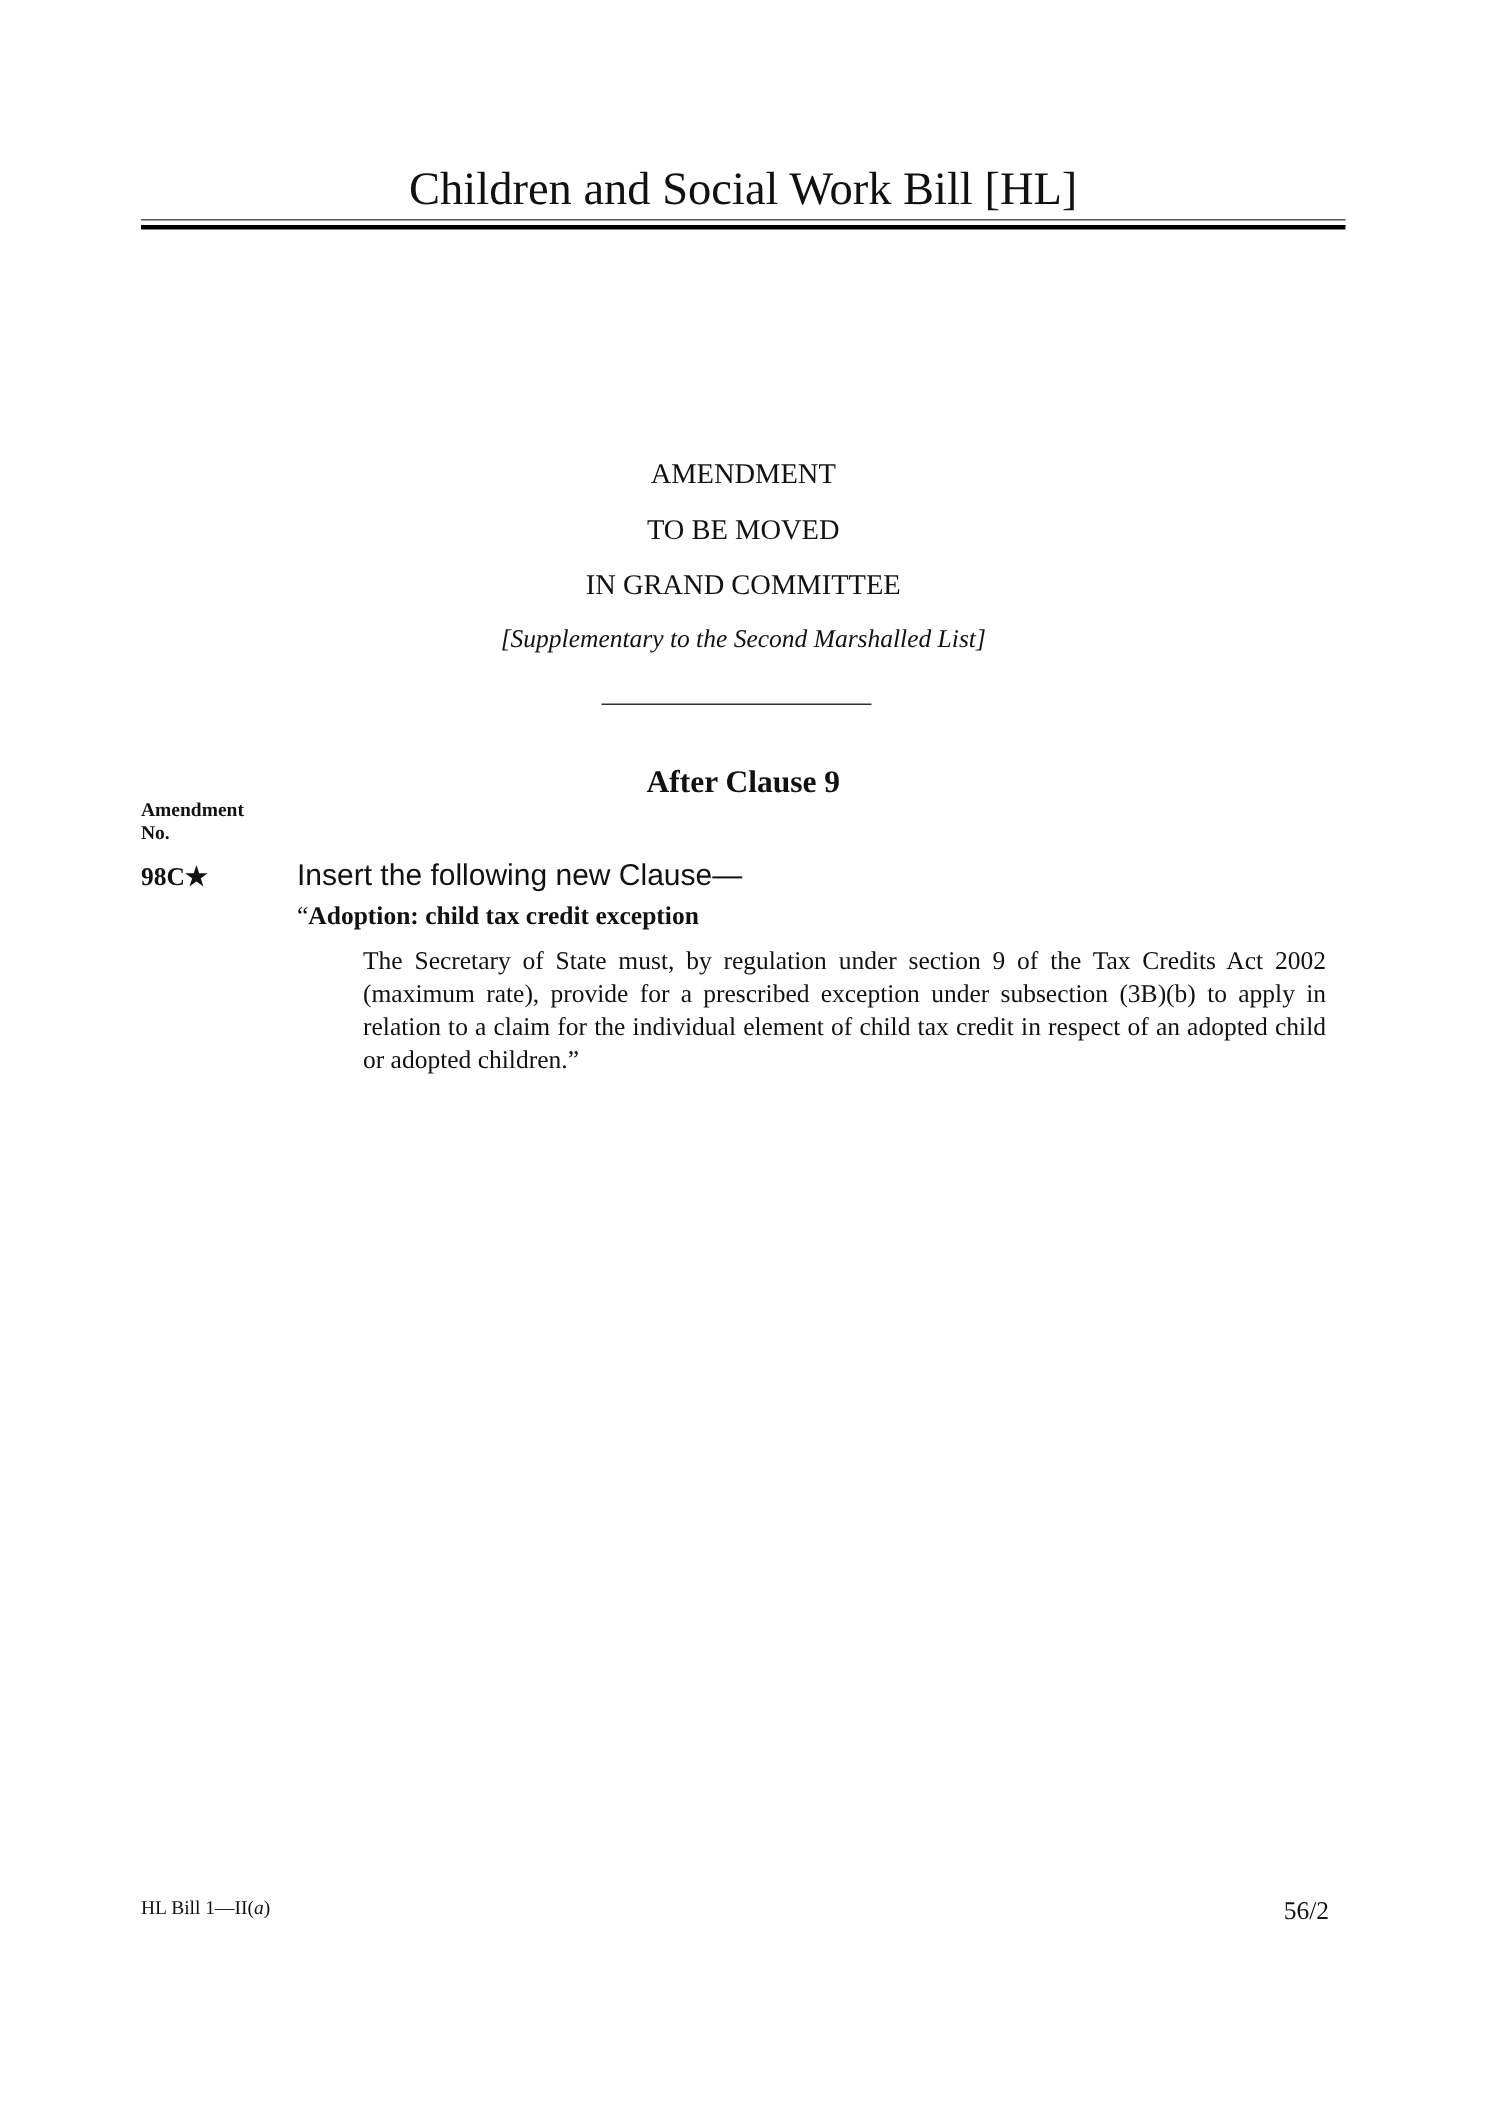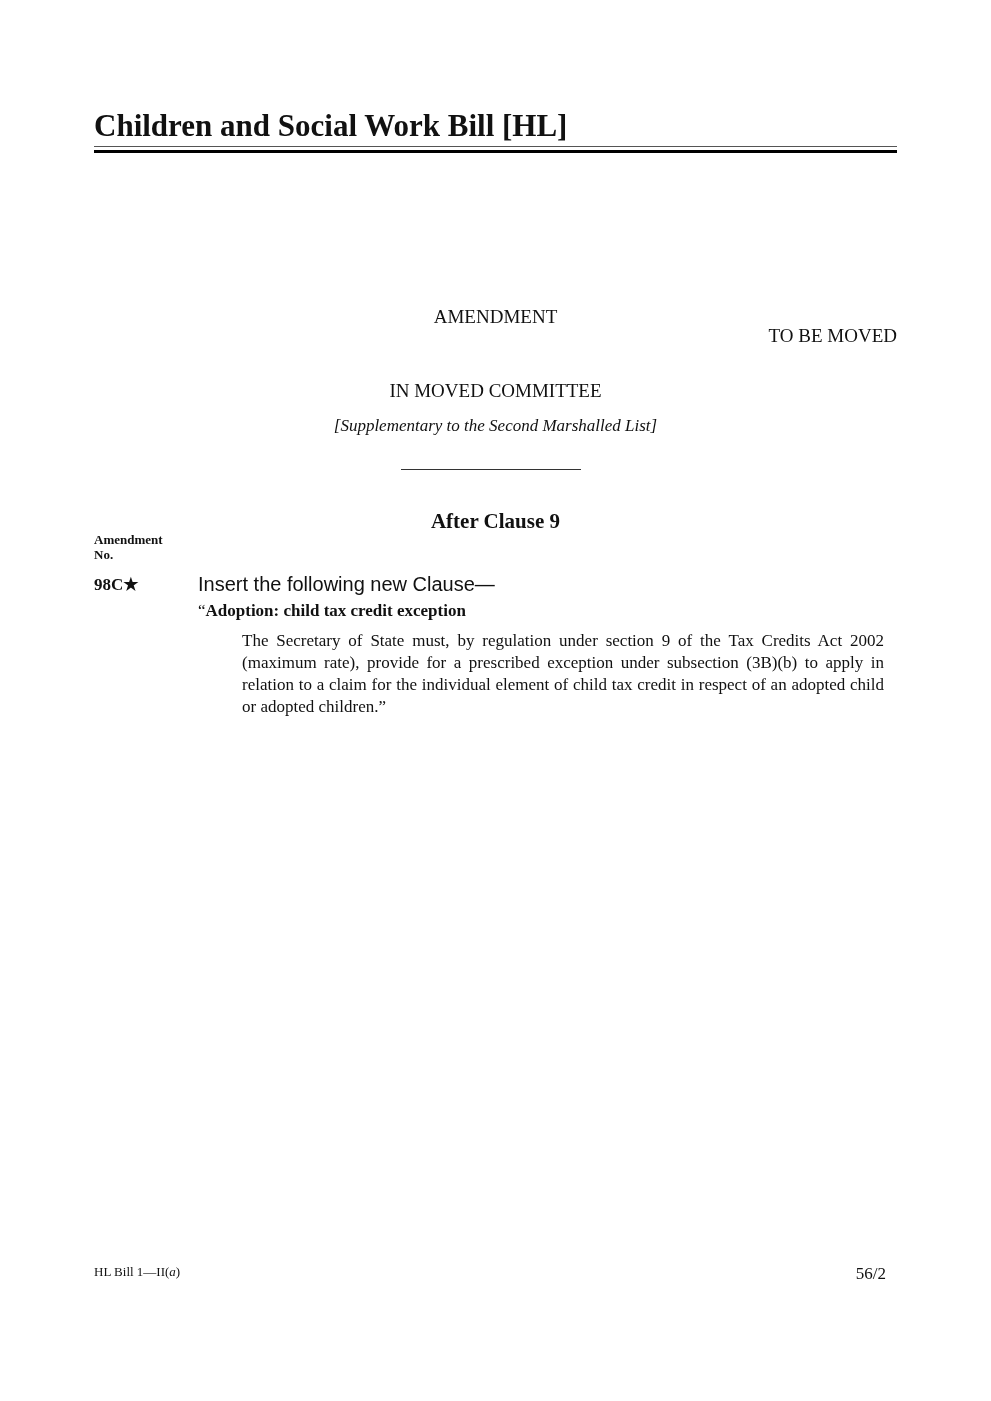--- a/index.html
+++ b/index.html
@@ -1,26 +1,26 @@
 <!DOCTYPE html>
 <html><head>
 <meta charset="utf-8">
 <style>
   html, body { margin: 0; padding: 0; background: #ffffff; }
   body { width: 991px; height: 1401px; position: relative; overflow: hidden;
          font-family: "DejaVu Serif", "Liberation Serif", serif; color: #111; }
   .page { position: absolute; left: 0; top: 0; width: 991px; height: 1401px; }
-  .title { position: absolute; left: 94px; width: 803px; top: 106px; text-align: left;
-           font-family: "Liberation Serif", serif; font-weight: bold; font-size: 31px; line-height: 40px; }
+  .title { position: absolute; left: 94px; width: 803px; top: 106px; text-align: center;
+           font-family: "Liberation Serif", serif; font-weight: normal; font-size: 31px; line-height: 40px; }
   .rule-thin { position: absolute; left: 94px; width: 803px; top: 146px; height: 1px; background: #555; }
   .rule-thick { position: absolute; left: 94px; width: 803px; top: 150px; height: 3px; background: #000; }
   .center { position: absolute; left: 94px; width: 803px; text-align: center;
             font-family: "Liberation Serif", serif; font-size: 19px; }
   .amend { top: 306px; }
-  .moved { top: 325px; text-align: right; }
+  .moved { top: 343px; }
   .committee { top: 380px; }
   .supp { top: 416px; font-style: italic; font-size: 17px; }
   .sep { position: absolute; left: 401px; width: 180px; top: 469px; height: 1px; background: #333; }
   .col-label { position: absolute; left: 94px; top: 532px; font-family: "Liberation Serif", serif;
                font-weight: bold; font-size: 13px; line-height: 15px; }
   .heading { top: 509px; font-weight: bold; font-size: 21px; }
   .member { top: 544px; font-size: 17px; }
   .num { position: absolute; left: 94px; top: 574px; font-family: "Liberation Serif", serif;
          font-weight: bold; font-size: 17px; text-align: right; }
   .instr { position: absolute; left: 198px; top: 573px; font-family: Liberation Sans, sans-serif; font-size: 20px; }
@@ -35,21 +35,21 @@
 </head>
 <body>
 
 <div class="page">
   <div class="title">Children and Social Work Bill [HL]</div>
   <div class="rule-thin"></div>
   <div class="rule-thick"></div>
 
   <div class="center amend">AMENDMENT</div>
   <div class="center moved">TO BE MOVED</div>
-  <div class="center committee">IN MOVED COMMITTEE</div>
+  <div class="center committee">IN GRAND COMMITTEE</div>
   <div class="center supp">[Supplementary to the Second Marshalled List]</div>
   <div class="sep"></div>
 
   <div class="col-label" style="width:90px;">Amendment No.</div>
   <div class="center heading">After Clause 9</div>
 
   <div class="num">98C★</div>
   <div class="instr">Insert the following new Clause—</div>
   <div class="clause-title"><span>“</span><b>Adoption: child tax credit exception</b></div>
   <div class="clause-body">The Secretary of State must, by regulation under section 9 of the Tax Credits Act 2002 (maximum rate), provide for a prescribed exception under subsection (3B)(b) to apply in relation to a claim for the individual element of child tax credit in respect of an adopted child or adopted children.”</div>

